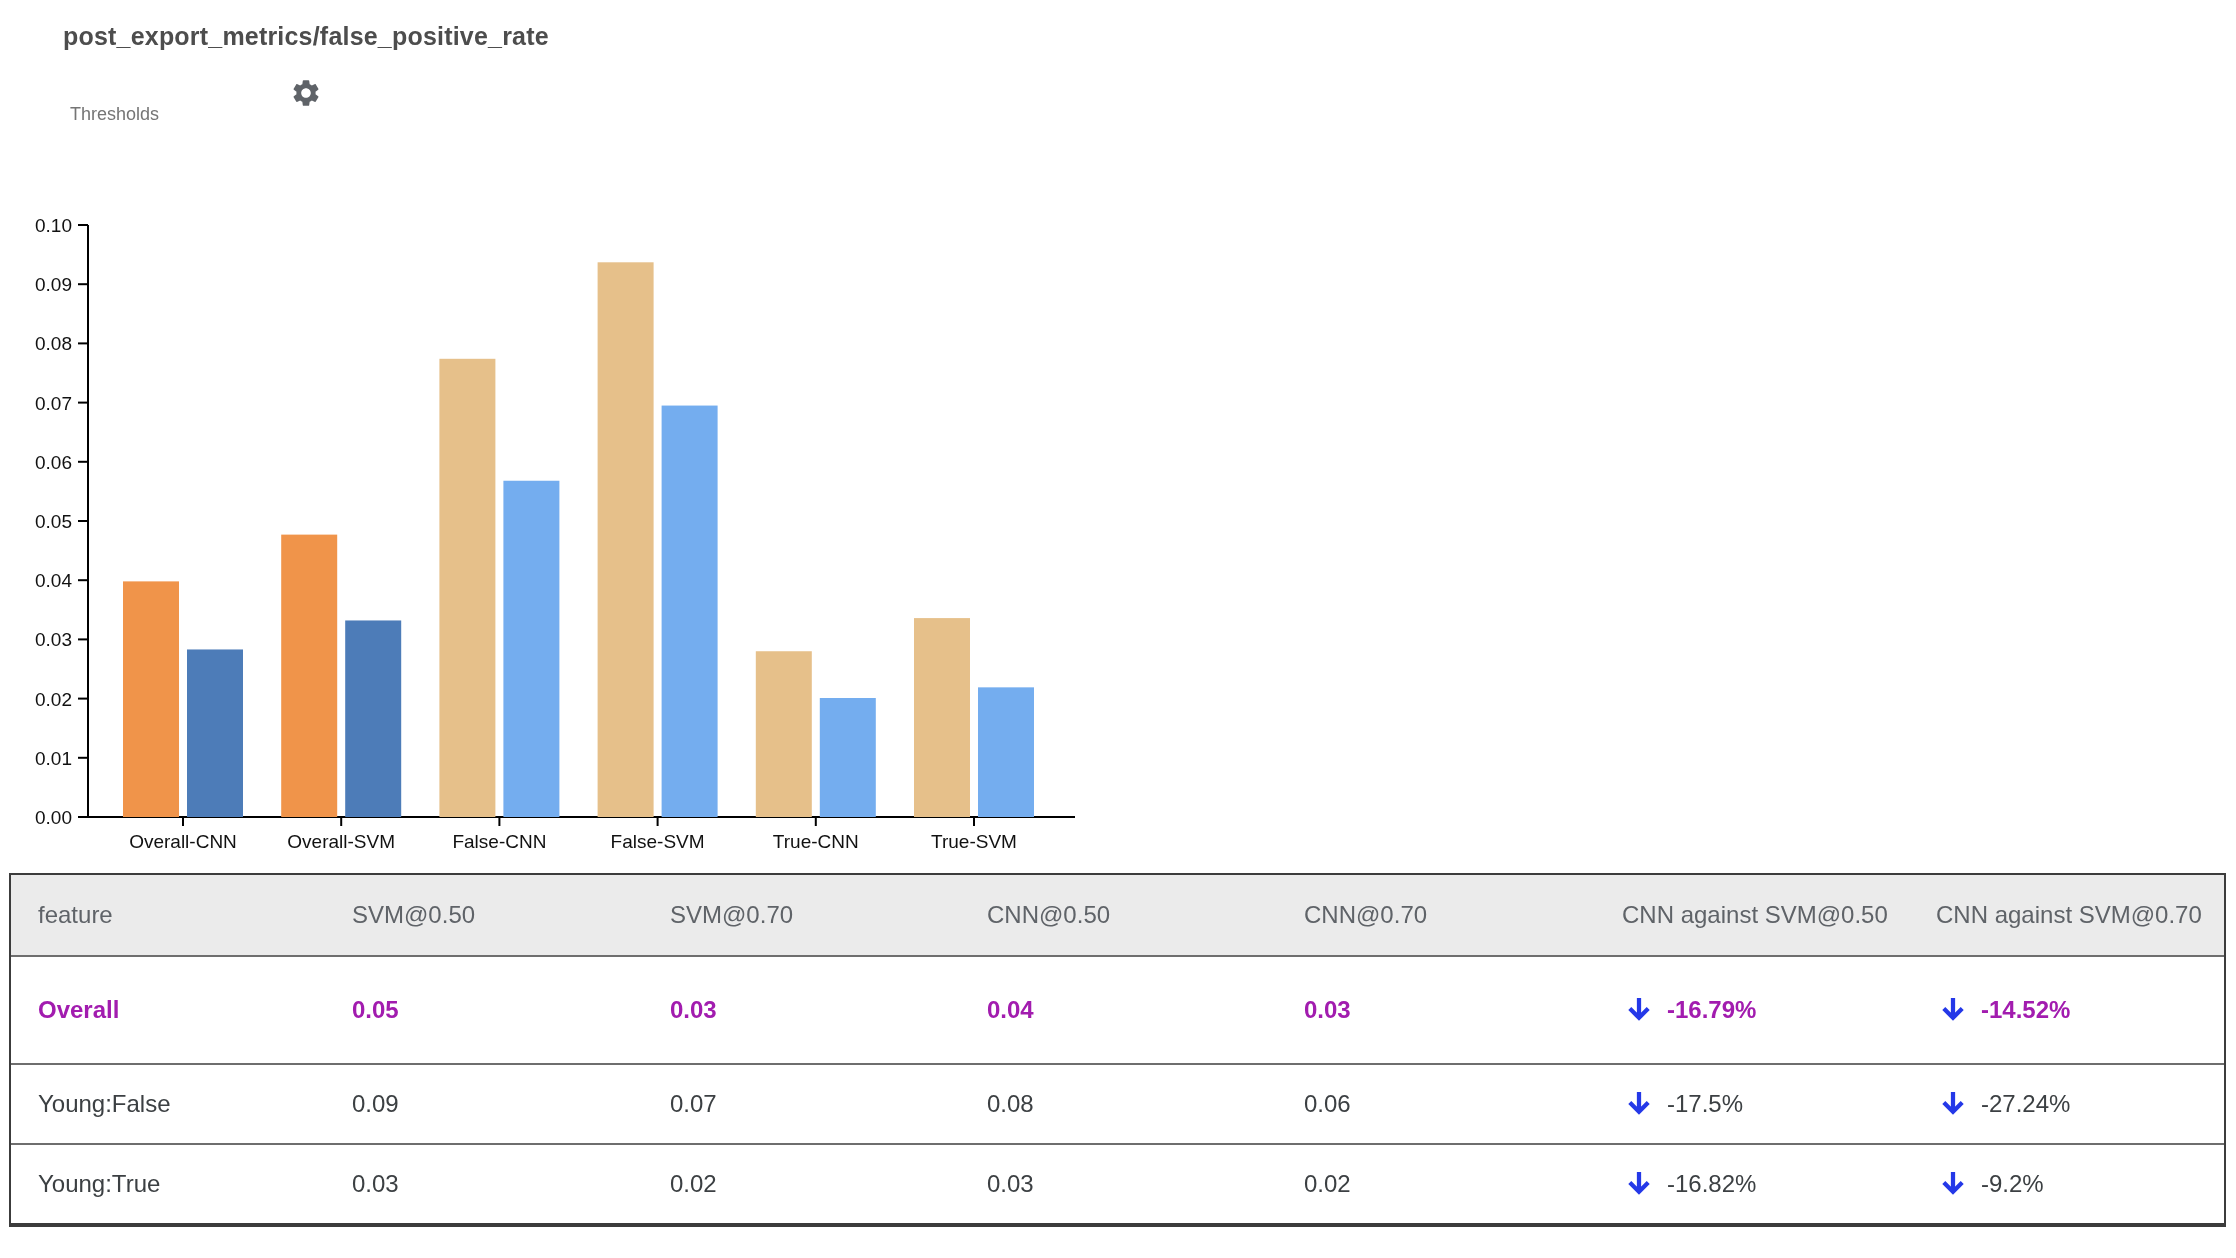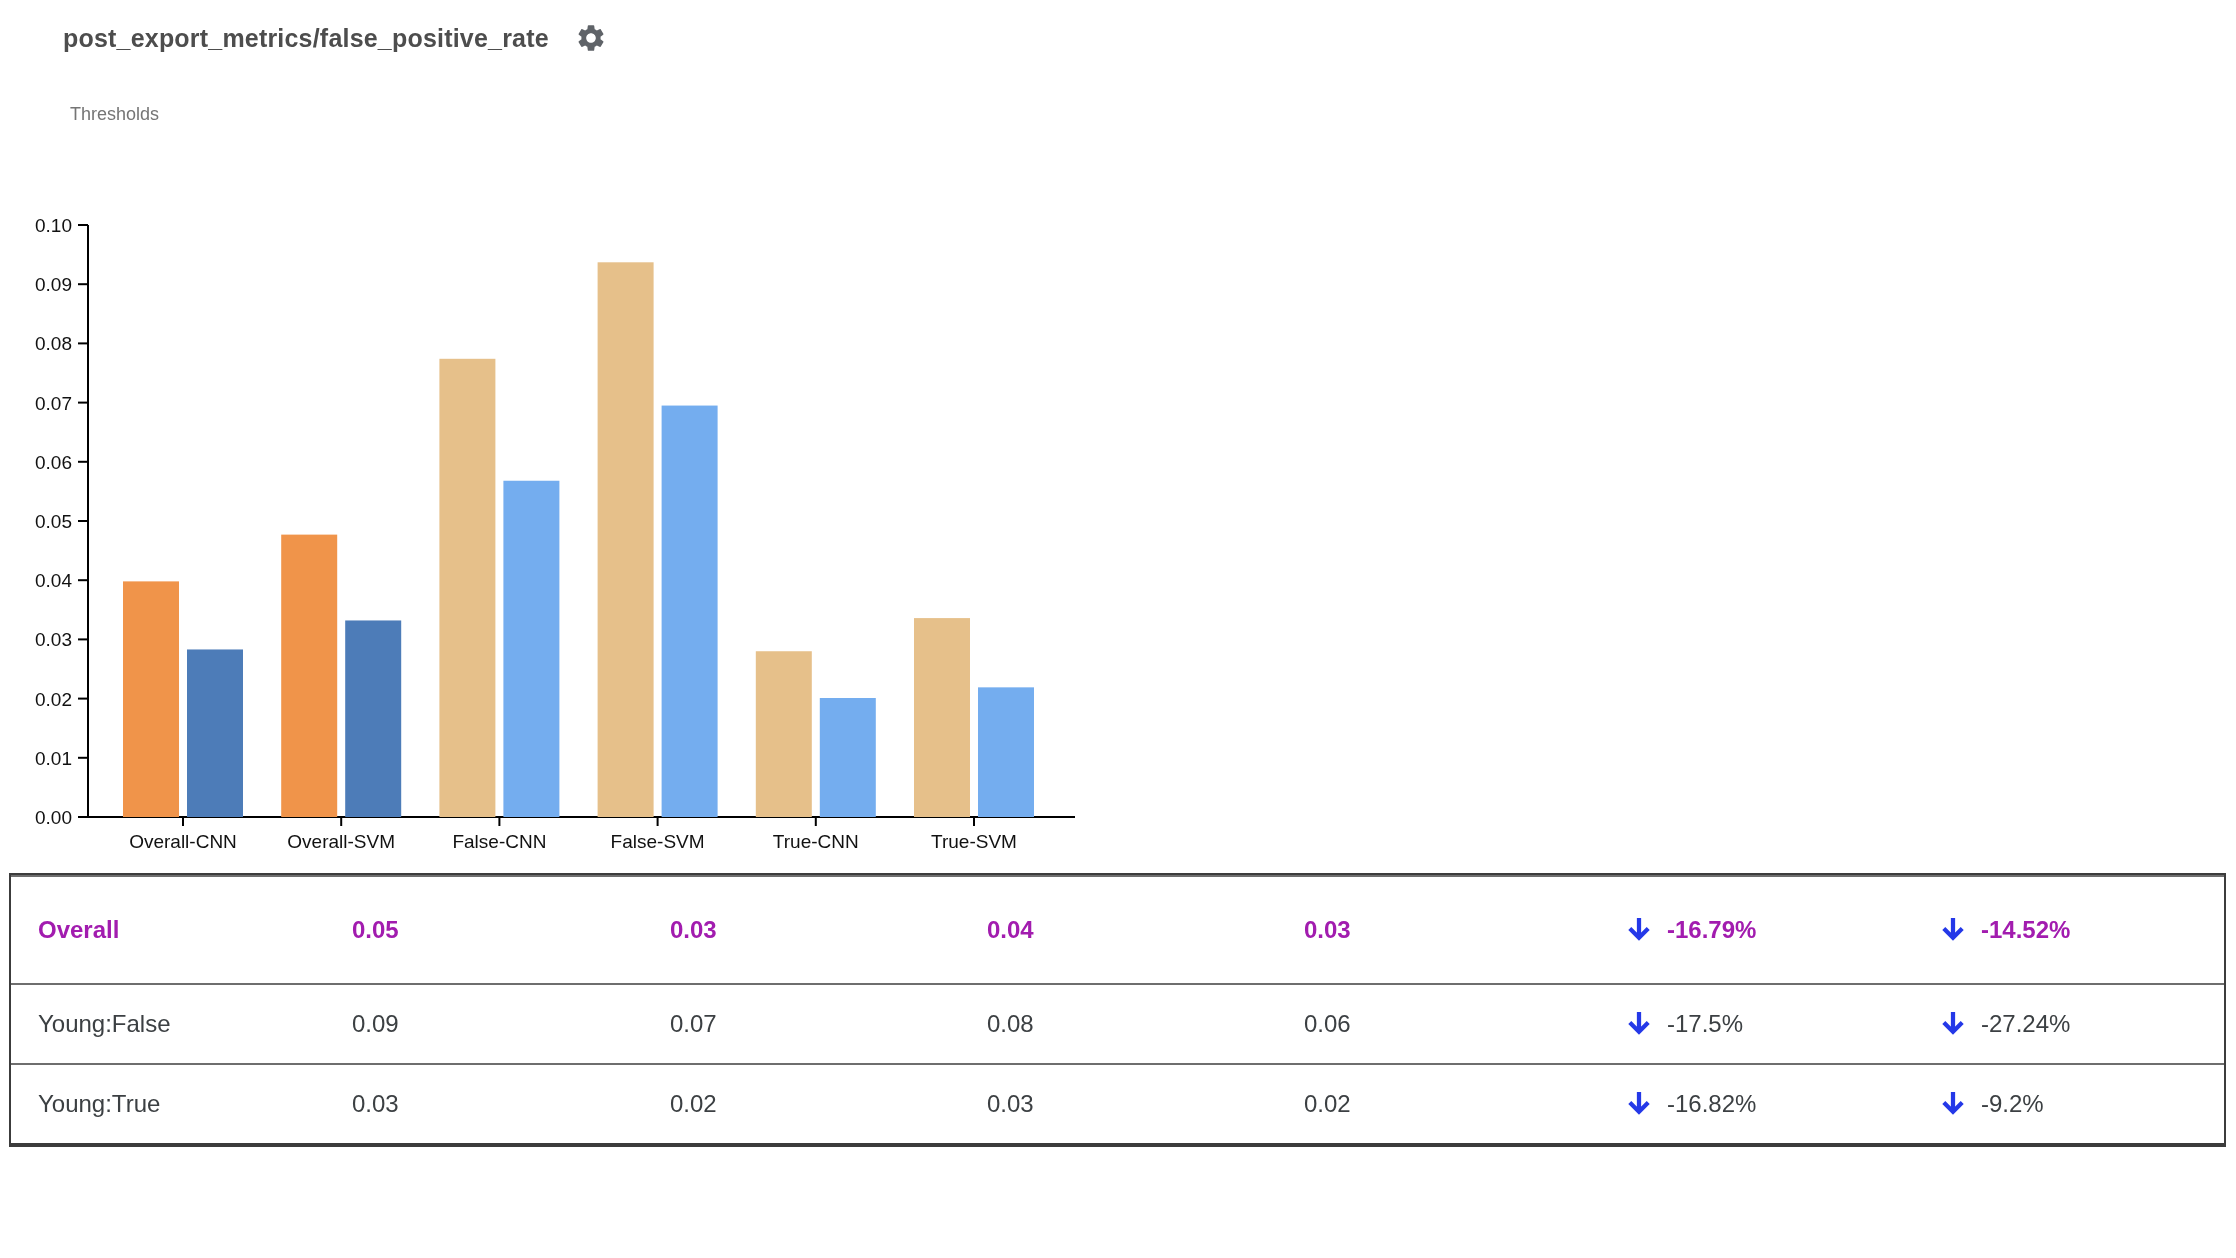--- a/index.html
+++ b/index.html
@@ -9,21 +9,21 @@
     position: relative;
     width: 2236px;
     height: 1258px;
     background: #fff;
     overflow: hidden;
   }
 
   
   .title-bar {
     position: absolute; left: 63px; top: 22px;
-    display: flex; align-items: center; gap: 26px;
+    display: flex; align-items: center; gap: 26px; flex-direction: column;
   }
   .metric-title { font-size: 25px; font-weight: bold; color: #4d4d4d; letter-spacing: 0.2px; }
   .gear-btn { width: 32px; height: 32px; border: none; background: transparent; cursor: pointer; padding:0; }
   .gear-btn svg { width: 32px; height: 32px; fill: #5f6368; display:block; }
 
   
   .thresholds {
     position: absolute; left: 70px; top: 104px; width: 333px;
   }
   .thresholds .label { font-size: 18px; color: #757575; margin-bottom: 24px; }
@@ -131,20 +131,29 @@
       <rect x="819.8" y="548.008" width="56" height="118.992" fill="#74ADEF"></rect>
       <line x1="815.8" y1="667" x2="815.8" y2="676" stroke="#000" stroke-width="2"></line>
       <text x="815.8" y="698" text-anchor="middle" font-size="19">True-CNN</text>
       <rect x="914" y="468.088" width="56" height="198.91199999999998" fill="#E6C08A"></rect>
       <rect x="978" y="537.352" width="56" height="129.648" fill="#74ADEF"></rect>
       <line x1="974" y1="667" x2="974" y2="676" stroke="#000" stroke-width="2"></line>
       <text x="974" y="698" text-anchor="middle" font-size="19">True-SVM</text>
     </svg>
 
   <div class="metrics-table">
+    <div class="t-row t-header" id="table-header">
+        <div>feature</div>
+        <div>SVM@0.50</div>
+        <div>SVM@0.70</div>
+        <div>CNN@0.50</div>
+        <div>CNN@0.70</div>
+        <div>CNN against SVM@0.50</div>
+        <div>CNN against SVM@0.70</div>
+      </div>
     <div class="t-body" id="table-body">
         <div class="t-row highlight">
           <div>Overall</div>
           <div>0.05</div>
           <div>0.03</div>
           <div>0.04</div>
           <div>0.03</div>
           <div class="trend-cell">
             <svg viewBox="0 0 24 24">
               <path d="M12 3.5 V17.5 M5.5 11 L12 17.5 L18.5 11" fill="none" stroke="#2438E8" stroke-width="3"></path>

